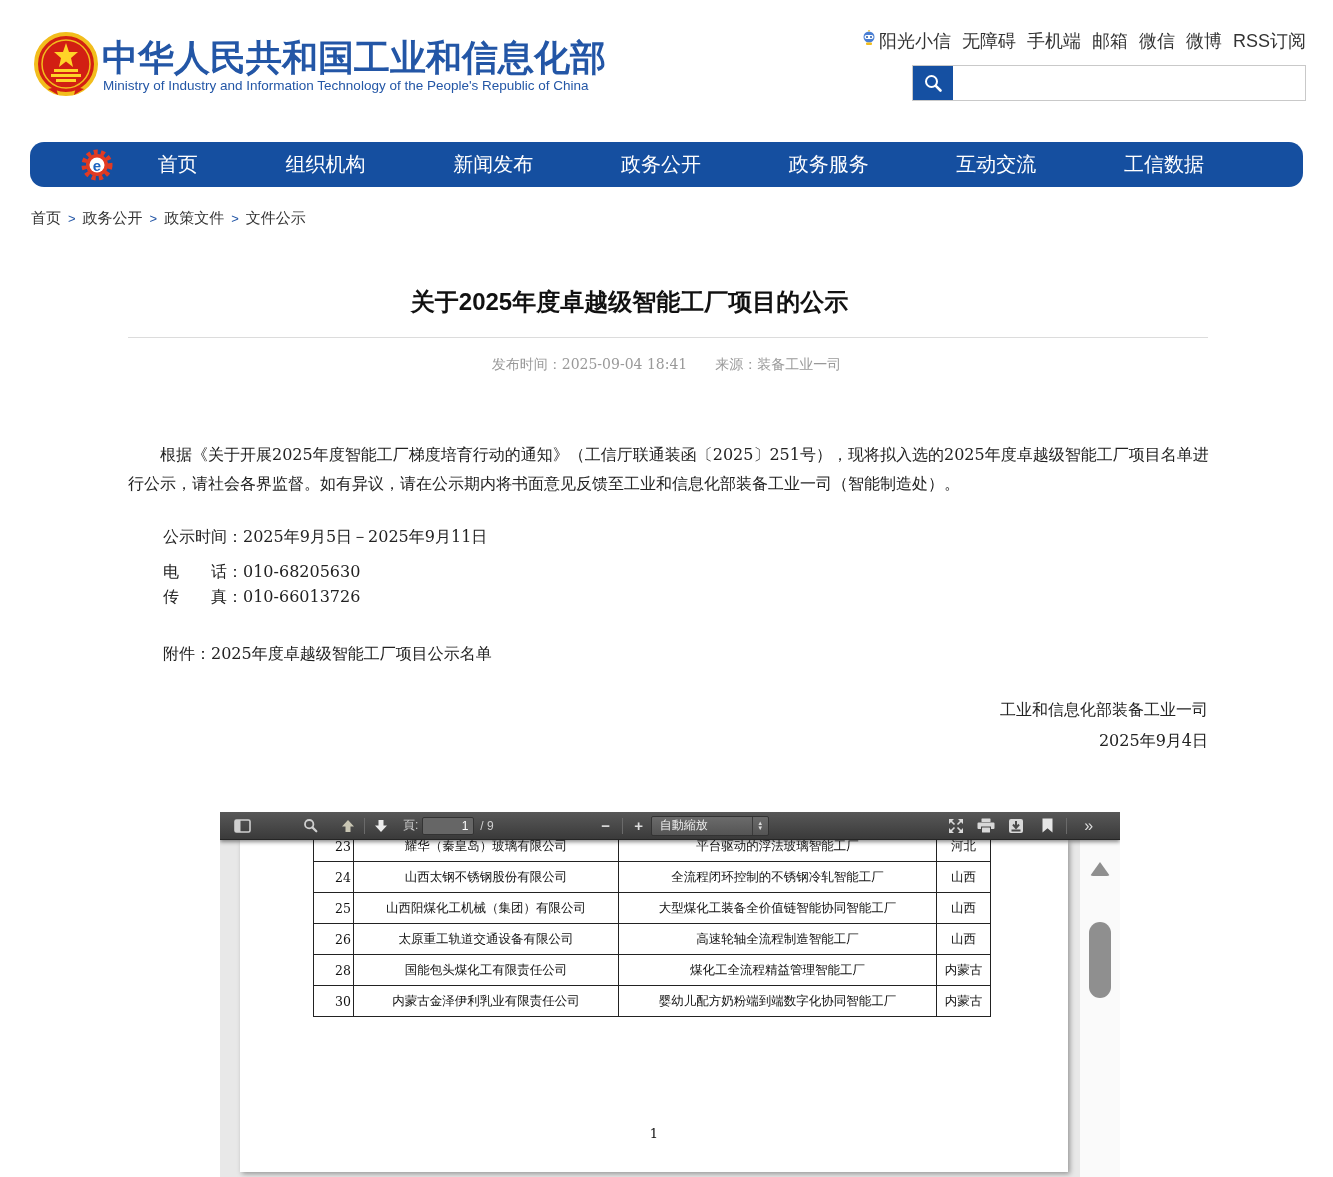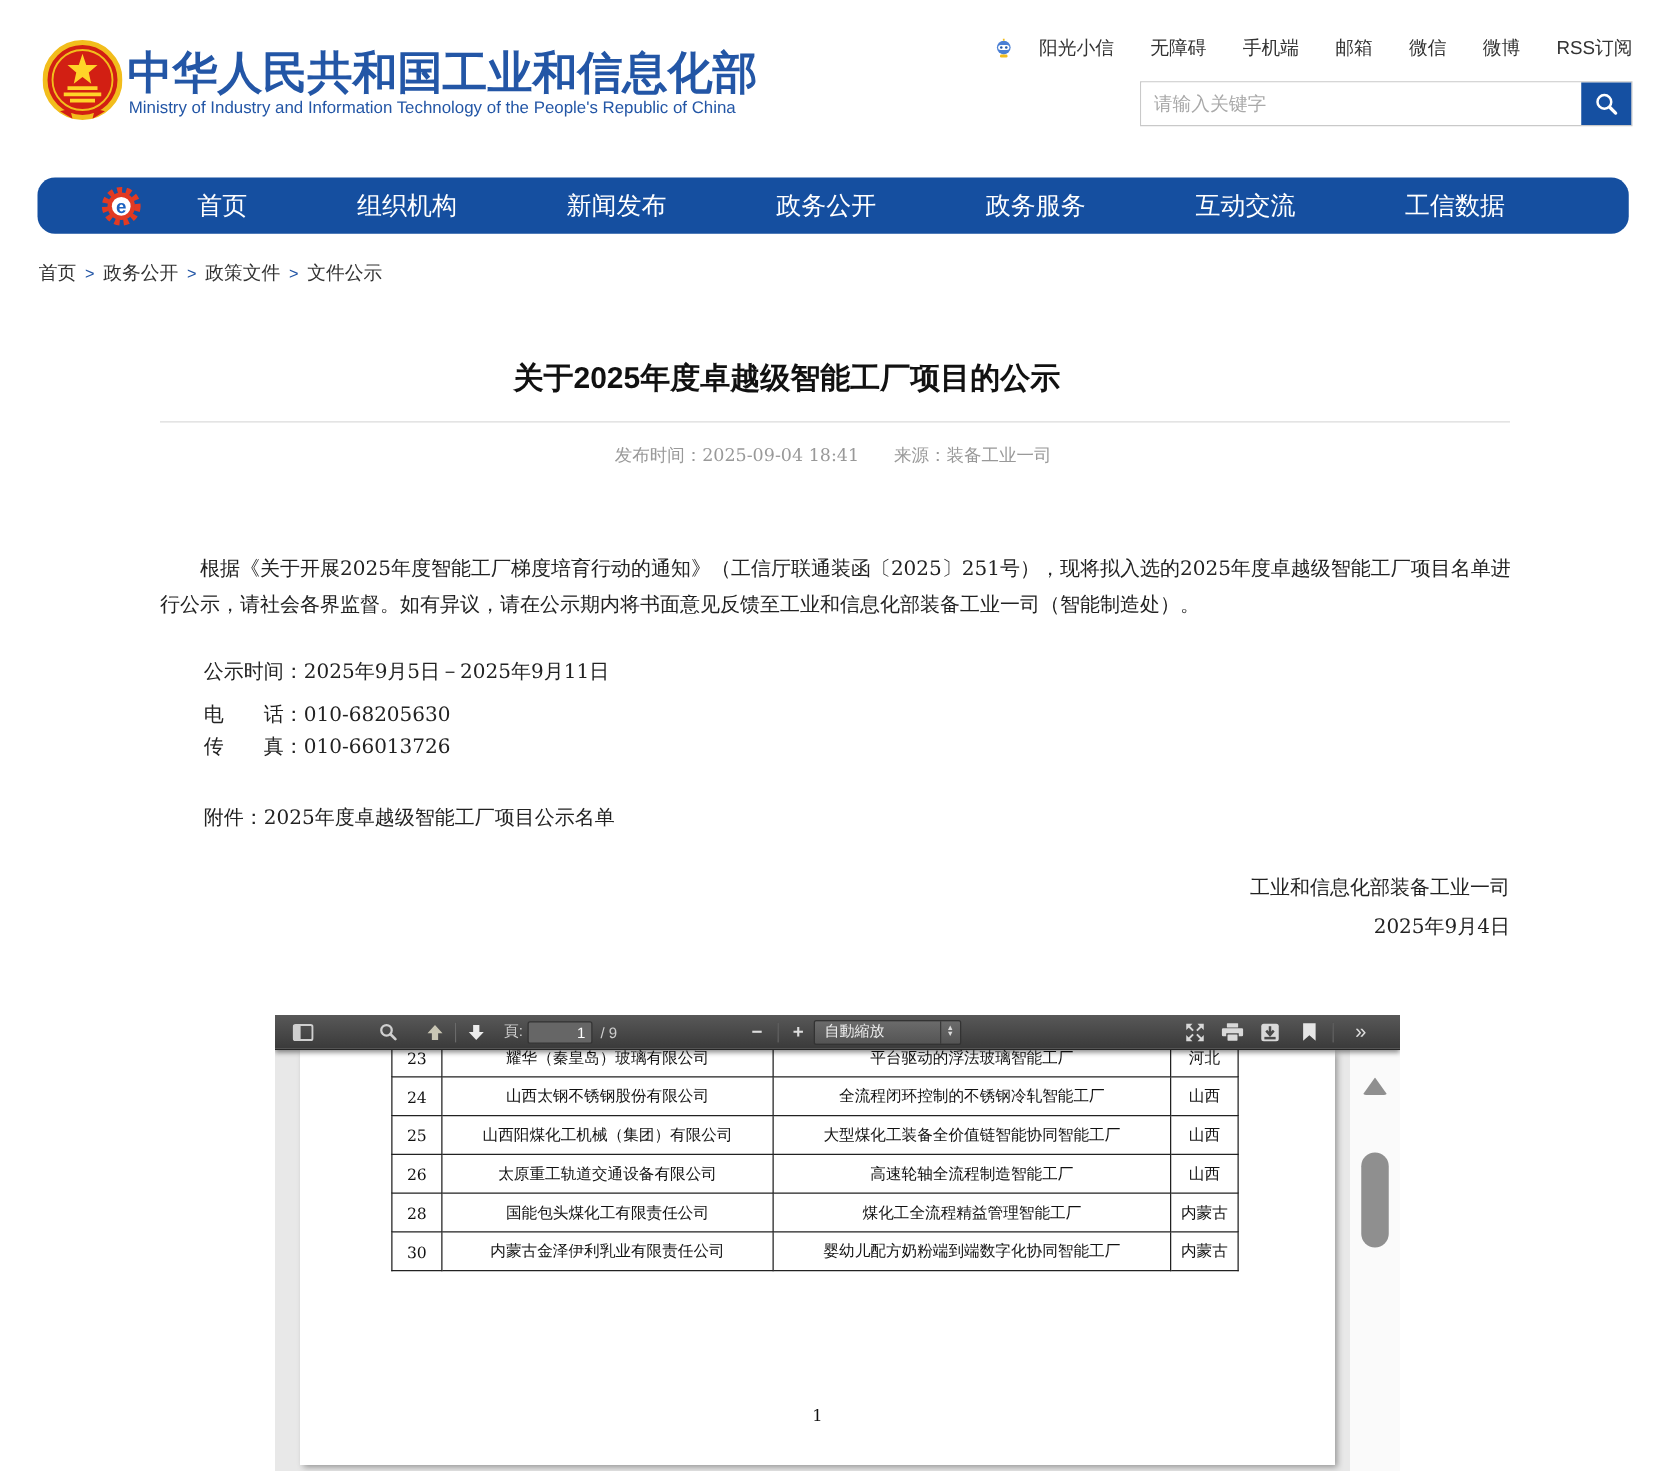--- a/index.html
+++ b/index.html
@@ -4,21 +4,21 @@
 <style>
   * { margin:0; padding:0; box-sizing:border-box; }
   html,body { width:1333px; height:1177px; }
   body { position:relative; background:#fff; font-family:"Liberation Sans", sans-serif; overflow:hidden; }
 
   
   .emblem { position:absolute; left:34px; top:31px; width:64px; height:68px; }
   .site-title { position:absolute; left:102px; top:34px; font-size:36px; font-weight:bold; color:#2356a6; white-space:nowrap; }
   .site-sub { position:absolute; left:103px; top:78px; font-size:13.5px; color:#2356a6; white-space:nowrap; }
 
-  .quick-links { position:absolute; top:29px; right:27px; display:flex; align-items:flex-end; gap:29px; font-size:15px; color:#333; }
+  .quick-links { position:absolute; top:29px; right:27px; display:flex; align-items:flex-start; gap:11px; font-size:18px; color:#333; }
   .quick-links .ql-item { cursor:pointer; white-space:nowrap; }
   .quick-icon { display:inline-block; width:18px; height:18px; margin-right:-10px; }
 
   .search-bar { position:absolute; top:65px; right:27px; width:394px; height:36px; border:1px solid #c9c9c9; display:flex; background:#fff; }
   .search-bar input { flex:1; border:none; outline:none; padding:0 10px; font-size:15px; color:#333; font-family:"Liberation Sans", sans-serif; }
   .search-bar input::placeholder { color:#a9a9a9; }
   .search-btn { width:40px; height:100%; background:#1550a2; border:none; display:flex; align-items:center; justify-content:center; cursor:pointer; }
 
   
   .nav { position:absolute; left:30px; top:142px; width:1273px; height:45px; background:#154fa0; border-radius:14px; display:flex; align-items:center; }
@@ -54,21 +54,21 @@
   .tb-select { width:118px; height:20px; background:linear-gradient(#6b6b6b,#545454); border:1px solid #333; border-radius:2px; display:flex; align-items:center; cursor:pointer; }
   .tb-select .sel-txt { flex:1; padding-left:8px; color:#eee; font-size:12px; }
   .tb-select .sel-arrows { width:16px; height:100%; border-left:1px solid #3a3a3a; display:flex; flex-direction:column; align-items:center; justify-content:center; font-size:6px; line-height:5px; color:#ddd; }
   .tb-chevrons { font-size:16px; color:#ddd; margin-left:4px; }
 
   .pdf-content { position:absolute; left:0; top:28px; right:0; bottom:0; }
   .pdf-page { position:absolute; left:20px; top:0; width:828px; height:332px; background:#fff; box-shadow:2px 2px 5px rgba(0,0,0,.35); overflow:hidden; }
 
   .doc-table { position:absolute; left:73px; top:-10px; border-collapse:collapse; font-family:"DejaVu Serif","Liberation Serif",serif; font-size:12.5px; color:#111; table-layout:fixed; }
   .doc-table td { border:1px solid #222; height:31px; text-align:center; vertical-align:middle; padding:0 2px; overflow:hidden; white-space:nowrap; }
-  .doc-table .c-no { width:40px; }
+  .doc-table .c-no { width:40px;text-align:right; }
   .doc-table .c-company { width:265px; }
   .doc-table .c-project { width:318px; }
   .doc-table .c-region { width:54px; }
   .star-wrap { display:inline-block; width:22px; height:22px; vertical-align:middle; margin-right:3px; }
 
   .page-num { position:absolute; left:0; right:0; top:286px; text-align:center; font-family:"DejaVu Serif",serif; font-size:13px; color:#111; }
 
   .pdf-scrollbar { position:absolute; right:0; top:0; bottom:0; width:40px; background:#fafafa; }
   .sb-up { position:absolute; left:10px; top:22px; width:0; height:0; border-left:10px solid transparent; border-right:10px solid transparent; border-bottom:14px solid #8f8f8f; border-radius:3px; cursor:pointer; }
   .sb-thumb { position:absolute; left:9px; top:82px; width:22px; height:76px; background:#8f8f8f; border-radius:11px; cursor:grab; }
@@ -109,21 +109,20 @@
 <span class="ql-item">阳光小信</span>
     <span class="ql-item">无障碍</span>
     <span class="ql-item">手机端</span>
     <span class="ql-item">邮箱</span>
     <span class="ql-item">微信</span>
     <span class="ql-item">微博</span>
     <span class="ql-item">RSS订阅</span>
   </div>
 
 <div class="search-bar">
-  <input type="text" placeholder="请输入关键字" style="">
   <button class="search-btn">
     <span>
       <svg width="20" height="20" viewBox="0 0 20 20">
         <circle cx="8.5" cy="8.5" r="5.5" fill="none" stroke="#fff" stroke-width="2"></circle>
         <line x1="12.8" y1="12.8" x2="17.5" y2="17.5" stroke="#fff" stroke-width="2.6" stroke-linecap="round"></line>
       </svg>
     </span>
   </button>
 </div>
 

